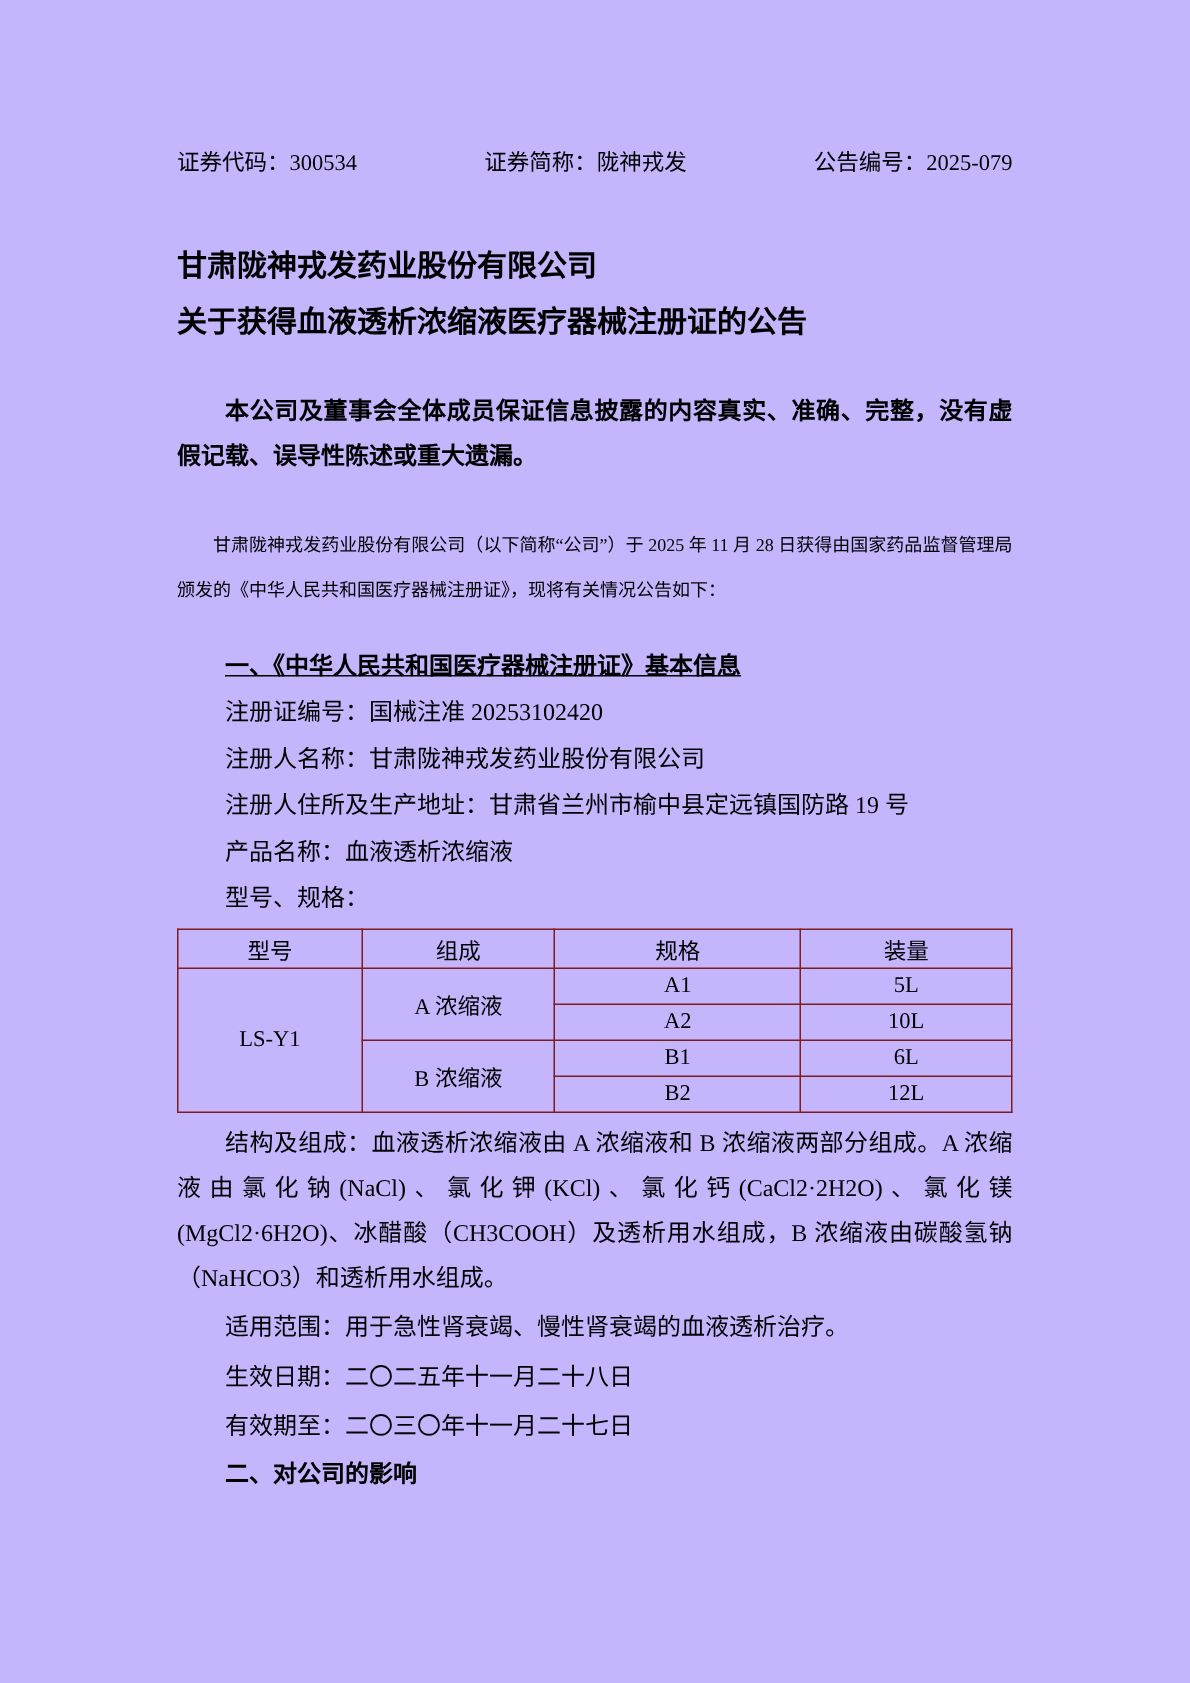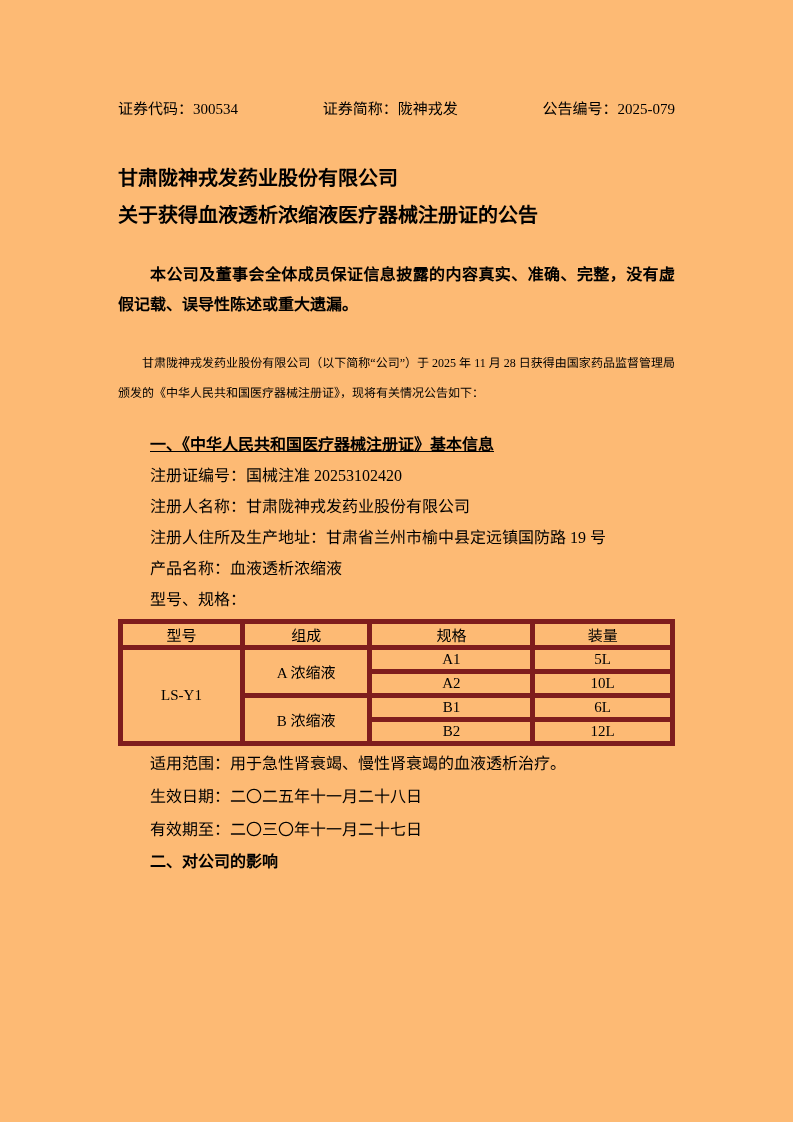--- a/index.html
+++ b/index.html
@@ -7,21 +7,21 @@
   body {
     width: 793px; height: 1122px;
     font-family: "Liberation Serif", "DejaVu Serif", serif;
     color: #000;
   }
   .page {
     position: relative;
     width: 793px; height: 1122px;
     padding: 100px 118px 0 118px;
     overflow: hidden;
-    background: #fdba74;
+    background: #c4b5fd;
   }
   .doc-header {
     display: flex; justify-content: space-between; align-items: baseline;
     font-size: 15px; line-height: 18px;
   }
   .doc-title {
     margin-top: 42px;
     text-align: left;
     font-weight: bold;
     font-size: 20px;
@@ -51,21 +51,21 @@
     font-size: 16px; line-height: 31px; text-indent: 2em;
   }
   table.spec {
     margin-top: 4px;
     width: 100%;
     border-collapse: collapse;
     table-layout: fixed;
     font-size: 15px;
   }
   table.spec th, table.spec td {
-    border: 5px solid #7f1d1d;
+    border: 1px solid #7f1d1d;
     text-align: center; vertical-align: middle;
     font-weight: normal;
     padding: 0;
   }
   table.spec thead tr { height: 26px; }
   table.spec tbody tr { height: 24px; }
   .structure {
     margin-top: 6px;
     font-size: 16px; line-height: 30px;
     text-align: justify; text-indent: 2em;
@@ -137,20 +137,21 @@
         <td>B1</td>
         <td>6L</td>
       </tr>
       <tr>
         <td>B2</td>
         <td>12L</td>
       </tr>
     </tbody>
   </table>
 
+  <p class="structure">结构及组成：血液透析浓缩液由 A 浓缩液和 B 浓缩液两部分组成。A 浓缩液由氯化钠(NaCl)、氯化钾(KCl)、氯化钙(CaCl2·2H2O)、氯化镁(MgCl2·6H2O)、冰醋酸（CH3COOH）及透析用水组成，B 浓缩液由碳酸氢钠（NaHCO3）和透析用水组成。</p>
 
   <p class="plain-line">适用范围：用于急性肾衰竭、慢性肾衰竭的血液透析治疗。</p>
   <p class="plain-line">生效日期：二〇二五年十一月二十八日</p>
   <p class="plain-line">有效期至：二〇三〇年十一月二十七日</p>
 
   <p class="sec-heading heading-2">二、对公司的影响</p>
 
 </div>
 
 </body></html>

